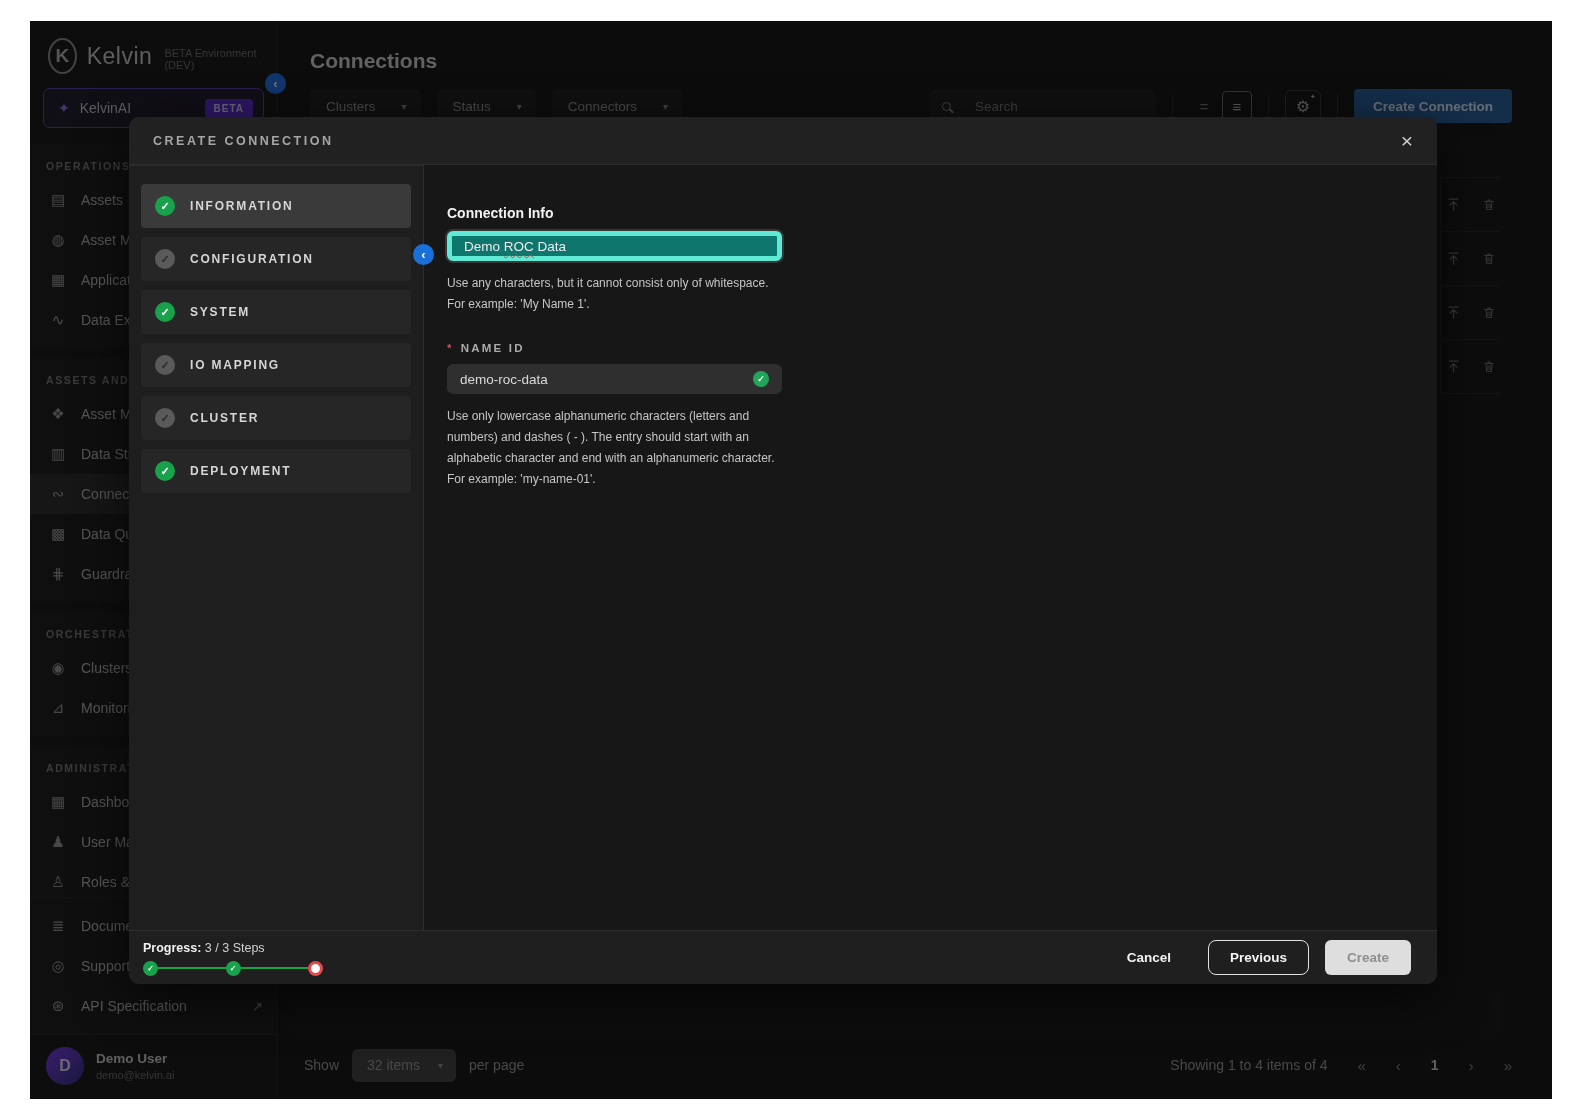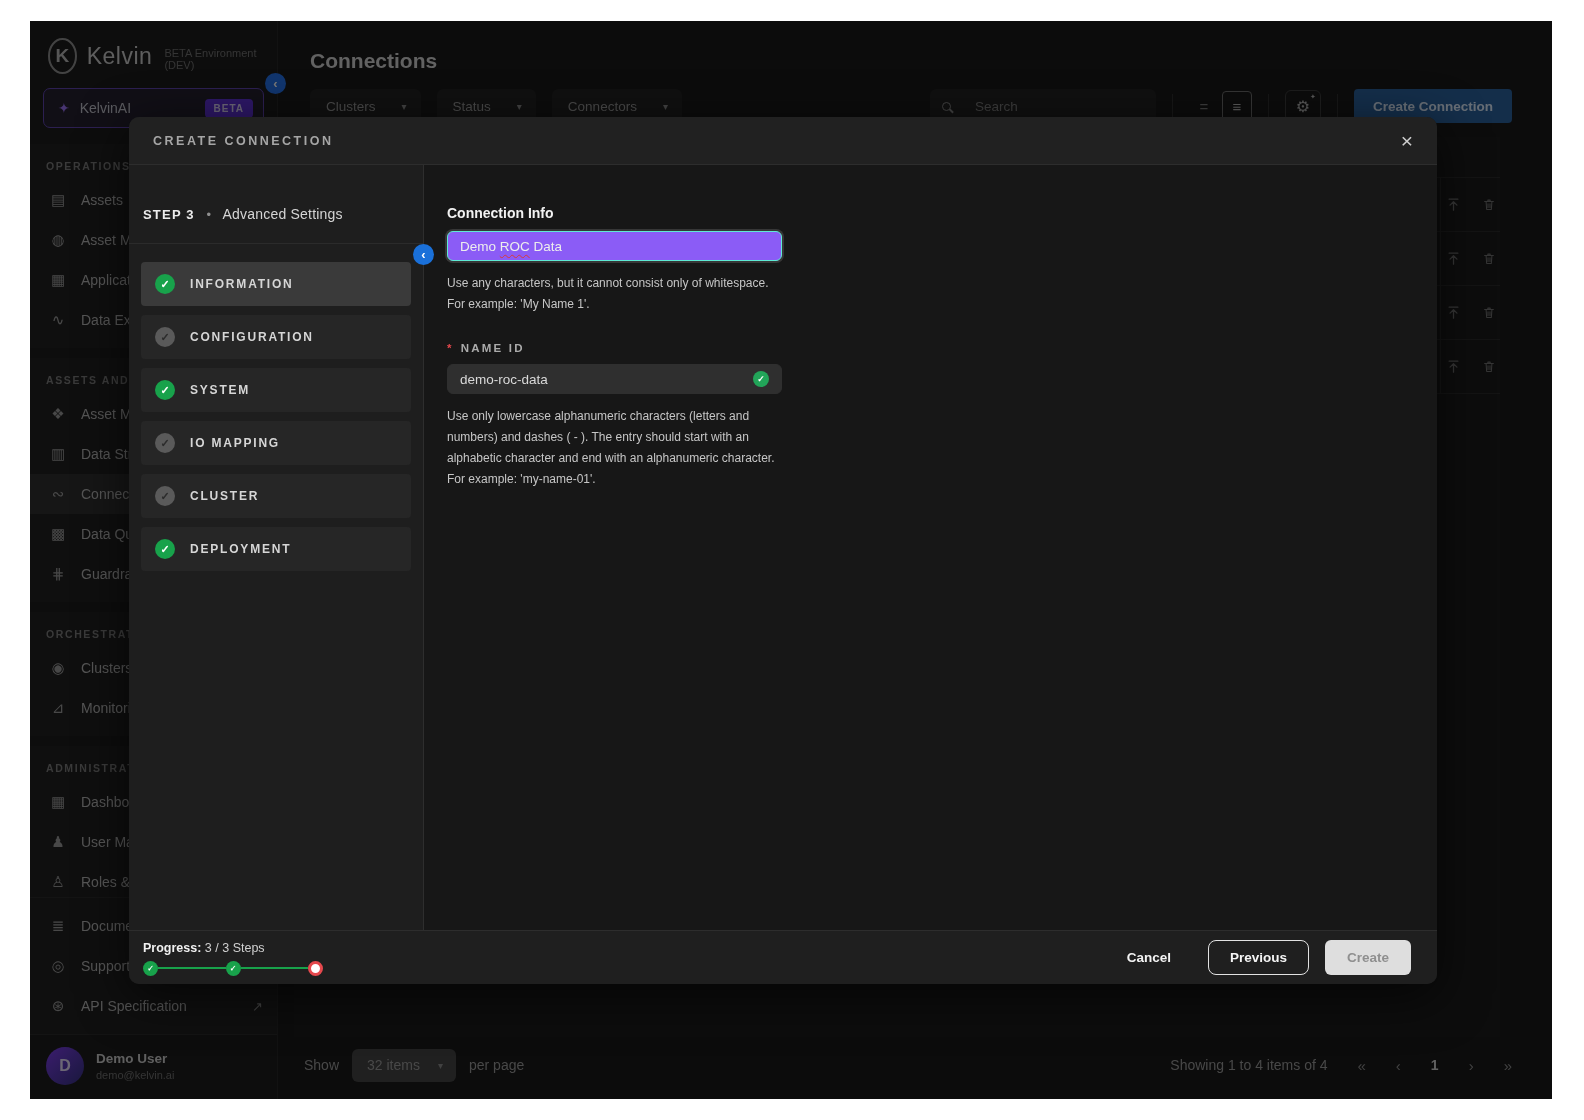--- a/index.html
+++ b/index.html
@@ -88,21 +88,21 @@
   .step-check { width:20px; height:20px; border-radius:50%; display:flex; align-items:center; justify-content:center; font-size:11px; font-weight:bold; }
   .step-check.complete { background:#18a24b; color:#ffffff; }
   .step-check.incomplete { background:#5a5a5a; color:#2c2c2c; }
   .step-label { color:#d6d6d6; font-size:12px; font-weight:bold; letter-spacing:1.8px; }
 
   .wiz-right { flex:1; background:#171717; padding:40px 0 0 23px; }
   .form-title { color:#f2f2f2; font-size:14px; font-weight:bold; }
   .field-label { margin-top:27px; font-size:11.5px; color:#ababab; letter-spacing:2.2px; font-weight:bold; }
   .req { color:#e5484d; margin-right:7px; }
   .input-box { margin-top:10px; width:335px; height:30px; border-radius:6px; display:flex; align-items:center; padding:0 12px; font-size:13.5px; }
-  .input-focused { background:#8b5cf6; border:1px solid #5eead4; box-shadow:0 0 0 2px rgba(140,140,140,0.28); color:#ededed; }
+  .input-focused { background:#0f766e; border:5px solid #5eead4; box-shadow:0 0 0 2px rgba(140,140,140,0.28); color:#ededed; }
   .input-plain { background:#2f2f2f; border:1px solid #2f2f2f; color:#d9d9d9; }
   .misspell { text-decoration:underline; text-decoration-style:wavy; text-decoration-color:#d63b3b; text-decoration-thickness:1px; text-underline-offset:3px; }
   .valid-badge { margin-left:auto; width:16px; height:16px; border-radius:50%; background:#22a559; color:#ffffff; font-size:9px; font-weight:bold; display:flex; align-items:center; justify-content:center; }
   .help { margin-top:12px; width:340px; }
   .help div { color:#c6c6c6; font-size:12px; line-height:21px; }
 
   .panel-fab { position:absolute; left:284px; top:79px; width:21px; height:21px; border-radius:50%; background:#1a70d9; color:#ffffff; display:flex; align-items:center; justify-content:center; font-size:13px; font-weight:bold; z-index:11; cursor:pointer; }
 
   .modal-footer { height:54px; min-height:54px; border-top:1px solid #2d2d2d; background:#1f1f1f; border-radius:0 0 10px 10px; display:flex; align-items:center; padding:0 26px 0 14px; }
   .foot-left { display:flex; flex-direction:column; gap:6px; padding-top:1px; }
@@ -364,25 +364,20 @@
 
   <div class="overlay"></div>
 
   <div class="modal">
     <div class="modal-header">
       <span class="modal-title">CREATE CONNECTION</span>
       <span class="modal-close">×</span>
     </div>
     <div class="modal-body">
       <div class="wiz-left">
-        <div class="step-head">
-          <span class="stepno">STEP 3</span>
-          <span class="sep">•</span>
-          <span class="stepname">Advanced Settings</span>
-        </div>
         <div class="wiz-divider"></div>
         <div class="steps-list" id="steps-list">
             <div class="step-item active">
               <span class="step-check complete">✓</span>
               <span class="step-label">INFORMATION</span>
             </div>
             <div class="step-item">
               <span class="step-check incomplete">✓</span>
               <span class="step-label">CONFIGURATION</span>
             </div>

